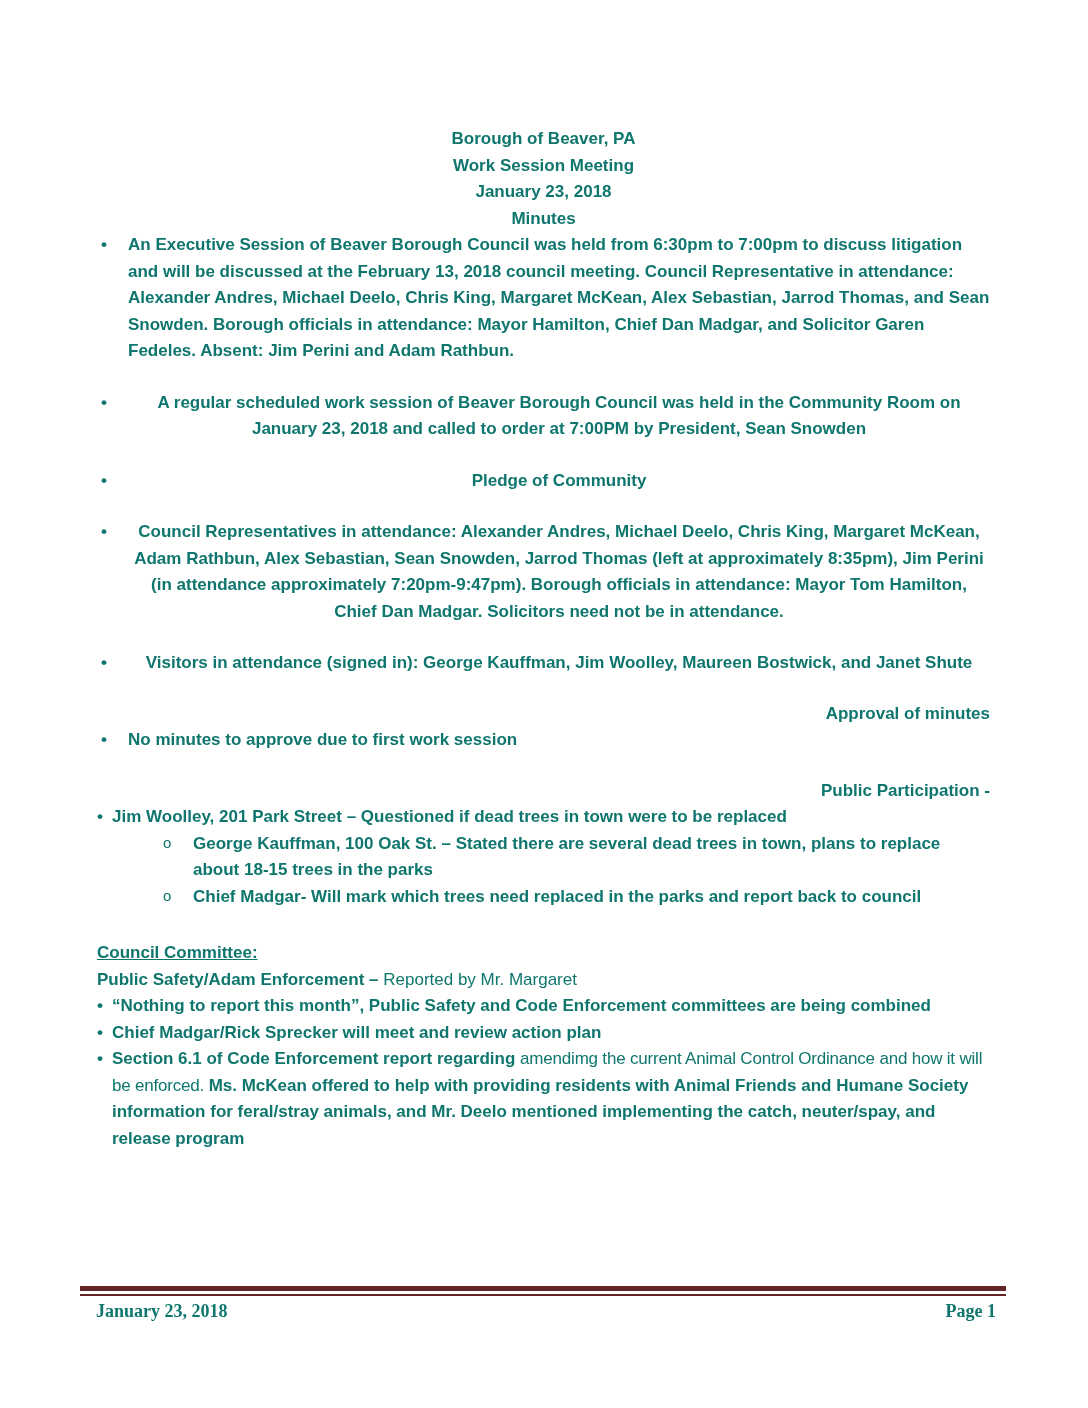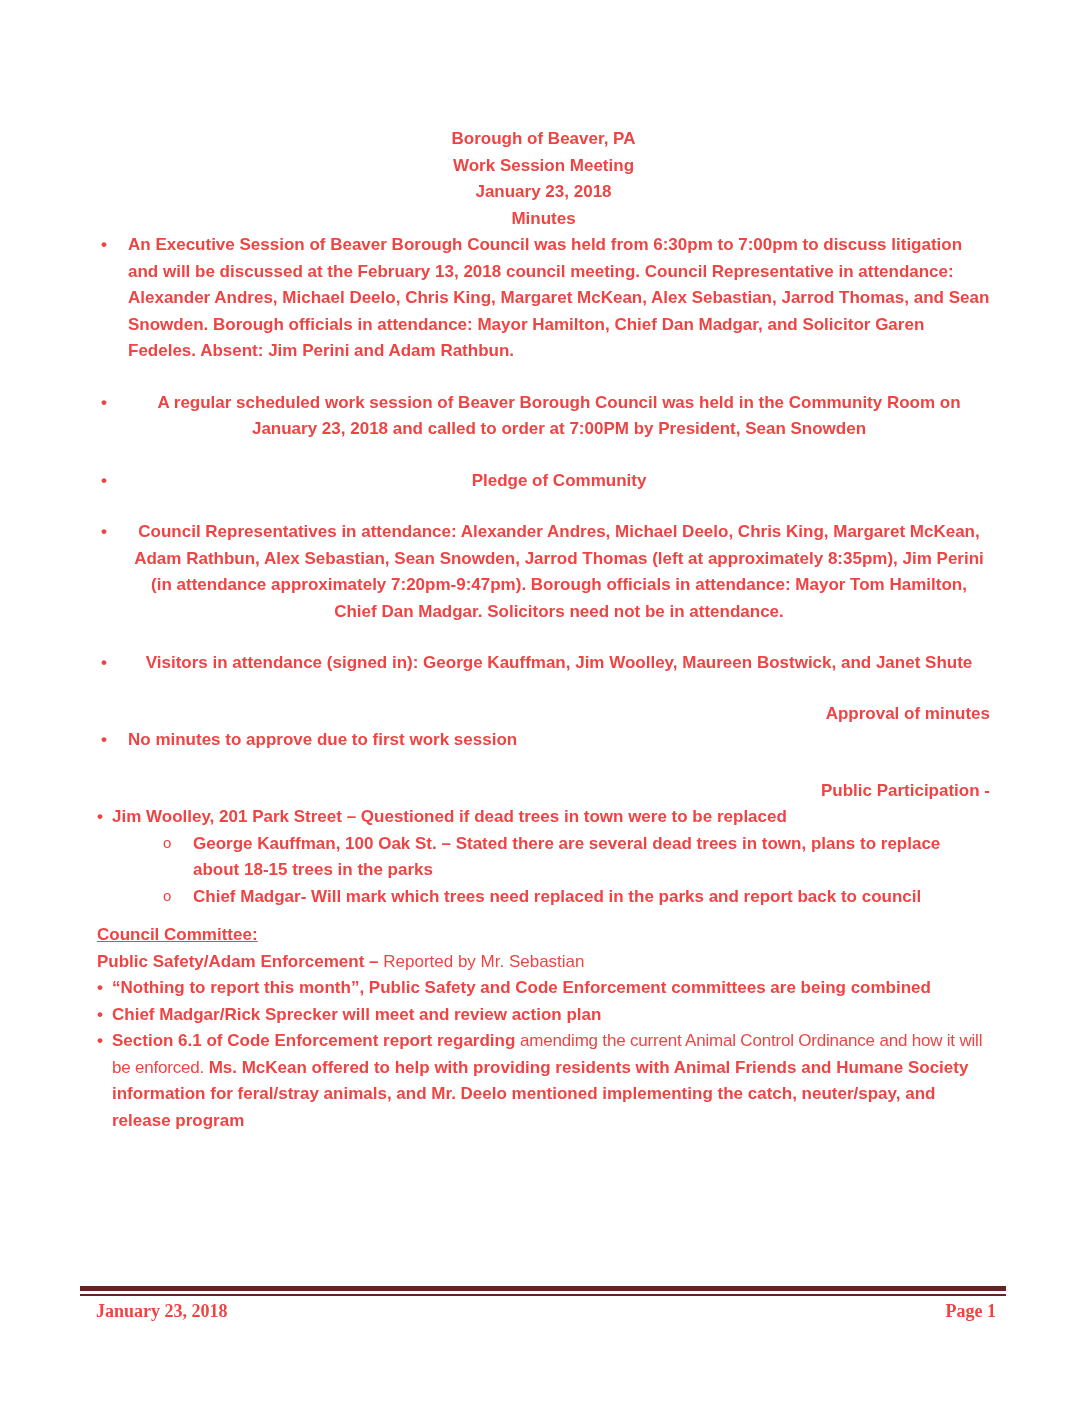--- a/index.html
+++ b/index.html
@@ -4,21 +4,21 @@
 <style>
   html, body { margin: 0; padding: 0; background: #ffffff; }
   .page {
     position: relative;
     width: 1088px;
     height: 1408px;
     background: #ffffff;
     overflow: hidden;
     font-family: "Liberation Sans", "DejaVu Sans", sans-serif;
     font-weight: bold;
-    color: #ef4444;
+    color: #0f766e;
     font-size: 17px;
     line-height: 26.5px;
   }
   .content {
     position: absolute;
     left: 97px;
     right: 98px;
     top: 0;
   }
   .doc-title {
@@ -69,21 +69,21 @@
     font-weight: normal;
   }
 
   .heading { margin: 0; font-size: 17px; line-height: 26.5px; }
   .underline { text-decoration: underline; }
   .regular { font-weight: normal; }
   .condensed { font-weight: normal; letter-spacing: -0.2px; }
 
   .mt-blank  { margin-top: 26.5px; }
   .mt-small  { margin-top: 24px; text-align: right; }
-  .mt-sect   { margin-top: 12px; }
+  .mt-sect   { margin-top: 30px; }
 
   .footer {
     position: absolute;
     left: 80px;
     right: 82px;
     top: 1286px;
   }
   .rule-thick { height: 5px; }
   .rule-gap { height: 3px; background: #ffffff; }
   .rule-thin { height: 2px; }
@@ -125,21 +125,21 @@
 
 
     <p class="heading mt-small">Public Participation -</p>
     <ul class="doc-list">
       <li class="b0">Jim Woolley, 201 Park Street – Questioned if dead trees in town were to be replaced</li>
       <li class="b2">George Kauffman, 100 Oak St. – Stated there are several dead trees in town, plans to replace about 18-15 trees in the parks</li>
       <li class="b2">Chief Madgar- Will mark which trees need replaced in the parks and report back to council</li>
     </ul>
 
     <p class="heading underline mt-sect">Council Committee:</p>
-    <p class="heading"><span>Public Safety/Adam Enforcement – </span><span class="regular">Reported by Mr. Sebastian</span></p>
+    <p class="heading"><span>Public Safety/Adam Enforcement – </span><span class="regular">Reported by Mr. Margaret</span></p>
     <ul class="doc-list">
       <li class="b0">“Nothing to report this month”, Public Safety and Code Enforcement committees are being combined</li>
       <li class="b0">Chief Madgar/Rick Sprecker will meet and review action plan</li>
       <li class="b0"><span>Section 6.1 of Code Enforcement report regarding </span><span class="condensed">amendimg the current Animal Control Ordinance and how it will be enforced. </span><span> Ms. McKean offered to help with providing residents with Animal Friends and Humane Society information for feral/stray animals, and Mr. Deelo mentioned implementing the catch, neuter/spay, and release program</span></li>
     </ul>
 
   </div>
 
   <div class="footer">
     <div class="rule-thick" style="background: rgb(99, 36, 35);"></div>

